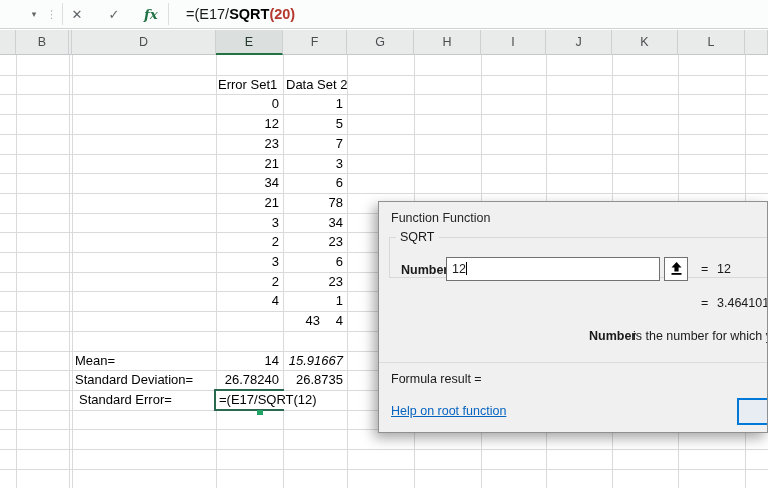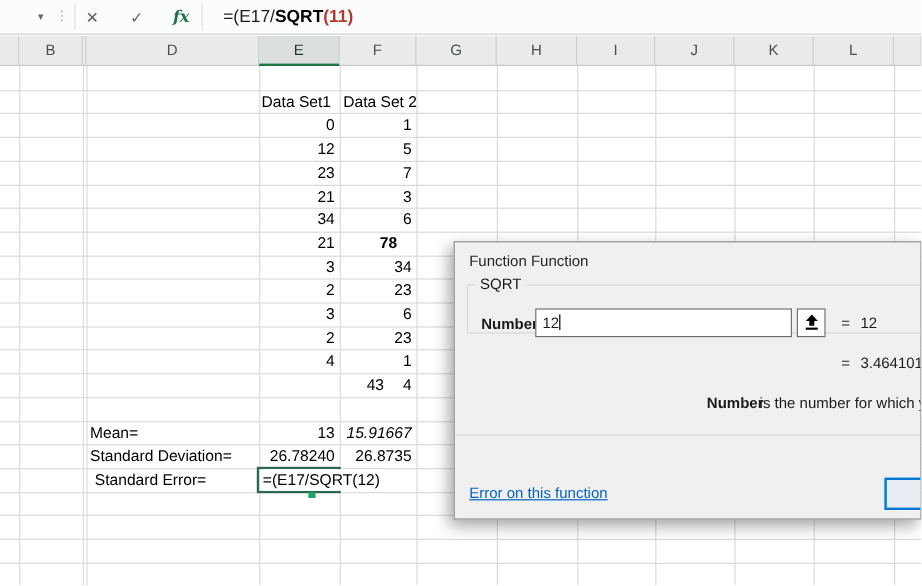--- a/index.html
+++ b/index.html
@@ -60,21 +60,21 @@
 <div id="screen">
 
   <div class="fbar">
     <span class="fb-item nb-arrow">▾</span>
     <span class="fb-item grip">⋮</span>
     <div class="fb-sep" style="left:62px"></div>
     <span class="fb-item ic-cancel">✕</span>
     <span class="fb-item ic-enter">✓</span>
     <span class="fb-item ic-fx">fx</span>
     <div class="fb-sep" style="left:168px"></div>
-    <div class="fb-formula"><span>=(E17/</span><span class="f-func">SQRT</span><span class="f-arg">(11)</span></div>
+    <div class="fb-formula"><span>=(E17/</span><span class="f-func">SQRT</span><span class="f-arg">(20)</span></div>
   </div>
 
   <div class="headers" id="headers">
       <div class="hcell" style="left: 0px; width: 16px;"></div>
       <div class="hcell" style="left: 16px; width: 53px;">B</div>
       <div class="hcell" style="left: 69px; width: 3px;"></div>
       <div class="hcell" style="left: 72px; width: 144px;">D</div>
       <div class="hcell sel" style="left: 216px; width: 67px;">E</div>
       <div class="hcell" style="left: 283px; width: 64px;">F</div>
       <div class="hcell" style="left: 347px; width: 67px;">G</div>
@@ -113,48 +113,48 @@
       <div class="hline" style="top: 291.4px;"></div>
       <div class="hline" style="top: 311.1px;"></div>
       <div class="hline" style="top: 330.8px;"></div>
       <div class="hline" style="top: 350.5px;"></div>
       <div class="hline" style="top: 370.2px;"></div>
       <div class="hline" style="top: 389.9px;"></div>
       <div class="hline" style="top: 409.6px;"></div>
       <div class="hline" style="top: 429.3px;"></div>
       <div class="hline" style="top: 449px;"></div>
       <div class="hline" style="top: 468.7px;"></div>
-      <div class="cell" style="left: 218px; top: 74.7px; height: 19.7px; line-height: 19.7px;">Data Set1</div>
+      <div class="cell" style="left: 218px; top: 74.7px; height: 19.7px; line-height: 19.7px;">Error Set1</div>
       <div class="cell" style="left: 286px; top: 74.7px; height: 19.7px; line-height: 19.7px;">Data Set 2</div>
       <div class="cell num" style="left: 216px; width: 63px; top: 94.4px; height: 19.7px; line-height: 19.7px;">0</div>
       <div class="cell num" style="left: 284px; width: 59px; top: 94.4px; height: 19.7px; line-height: 19.7px;">1</div>
       <div class="cell num" style="left: 216px; width: 63px; top: 114.1px; height: 19.7px; line-height: 19.7px;">12</div>
       <div class="cell num" style="left: 284px; width: 59px; top: 114.1px; height: 19.7px; line-height: 19.7px;">5</div>
       <div class="cell num" style="left: 216px; width: 63px; top: 133.8px; height: 19.7px; line-height: 19.7px;">23</div>
       <div class="cell num" style="left: 284px; width: 59px; top: 133.8px; height: 19.7px; line-height: 19.7px;">7</div>
       <div class="cell num" style="left: 216px; width: 63px; top: 153.5px; height: 19.7px; line-height: 19.7px;">21</div>
       <div class="cell num" style="left: 284px; width: 59px; top: 153.5px; height: 19.7px; line-height: 19.7px;">3</div>
       <div class="cell num" style="left: 216px; width: 63px; top: 173.2px; height: 19.7px; line-height: 19.7px;">34</div>
       <div class="cell num" style="left: 284px; width: 59px; top: 173.2px; height: 19.7px; line-height: 19.7px;">6</div>
       <div class="cell num" style="left: 216px; width: 63px; top: 192.9px; height: 19.7px; line-height: 19.7px;">21</div>
-      <div class="cell num" style="left: 272px; width: 59px; top: 192.9px; height: 19.7px; line-height: 19.7px; font-weight: bold;">78</div>
+      <div class="cell num" style="left: 284px; width: 59px; top: 192.9px; height: 19.7px; line-height: 19.7px;">78</div>
       <div class="cell num" style="left: 216px; width: 63px; top: 212.6px; height: 19.7px; line-height: 19.7px;">3</div>
       <div class="cell num" style="left: 284px; width: 59px; top: 212.6px; height: 19.7px; line-height: 19.7px;">34</div>
       <div class="cell num" style="left: 216px; width: 63px; top: 232.3px; height: 19.7px; line-height: 19.7px;">2</div>
       <div class="cell num" style="left: 284px; width: 59px; top: 232.3px; height: 19.7px; line-height: 19.7px;">23</div>
       <div class="cell num" style="left: 216px; width: 63px; top: 252px; height: 19.7px; line-height: 19.7px;">3</div>
       <div class="cell num" style="left: 284px; width: 59px; top: 252px; height: 19.7px; line-height: 19.7px;">6</div>
       <div class="cell num" style="left: 216px; width: 63px; top: 271.7px; height: 19.7px; line-height: 19.7px;">2</div>
       <div class="cell num" style="left: 284px; width: 59px; top: 271.7px; height: 19.7px; line-height: 19.7px;">23</div>
       <div class="cell num" style="left: 216px; width: 63px; top: 291.4px; height: 19.7px; line-height: 19.7px;">4</div>
       <div class="cell num" style="left: 284px; width: 59px; top: 291.4px; height: 19.7px; line-height: 19.7px;">1</div>
       <div class="cell num" style="left: 216px; width: 63px; top: 311px; height: 19.7px; line-height: 19.7px; padding-left: 41px;">43</div>
       <div class="cell num" style="left: 284px; width: 59px; top: 311.1px; height: 19.7px; line-height: 19.7px;">4</div>
       <div class="cell" style="left: 75px; top: 350.5px; height: 19.7px; line-height: 19.7px;">Mean=</div>
-      <div class="cell num" style="left: 216px; width: 63px; top: 350.5px; height: 19.7px; line-height: 19.7px;">13</div>
+      <div class="cell num" style="left: 216px; width: 63px; top: 350.5px; height: 19.7px; line-height: 19.7px;">14</div>
       <div class="cell num" style="left: 284px; width: 59px; top: 350.5px; height: 19.7px; line-height: 19.7px; font-style: italic;">15.91667</div>
       <div class="cell" style="left: 75px; top: 370.2px; height: 19.7px; line-height: 19.7px; text-align: center;">Standard Deviation=</div>
       <div class="cell num" style="left: 216px; width: 63px; top: 370.2px; height: 19.7px; line-height: 19.7px;">26.78240</div>
       <div class="cell num" style="left: 284px; width: 59px; top: 370.2px; height: 19.7px; line-height: 19.7px;">26.8735</div>
       <div class="cell" style="left: 79px; top: 389.9px; height: 19.7px; line-height: 19.7px;">Standard Error=</div>
     </div>
 
   <div class="editbox">
     <span class="etext">=(E17/SQRT(12)</span>
   </div>
@@ -175,17 +175,18 @@
         </svg>
       </span>
     </div>
     <span class="dlg-eq" style="left:322px;top:57px">=</span>
     <span class="dlg-eq" style="left:338px;top:57px">12</span>
     <span class="dlg-eq" style="left:322px;top:91px">=</span>
     <span class="dlg-eq" style="left:338px;top:91px">3.46410161</span>
     <div class="dlg-help-bold">Number</div>
     <div class="dlg-help-text">is the number for which you</div>
     <div class="dlg-div"></div>
-    <div class="dlg-link">Error on this function</div>
+    <div class="dlg-fresult">Formula result =</div>
+    <div class="dlg-link">Help on root function</div>
     <div class="dlg-ok"></div>
   </div>
 
 </div>
 
 </body></html>

